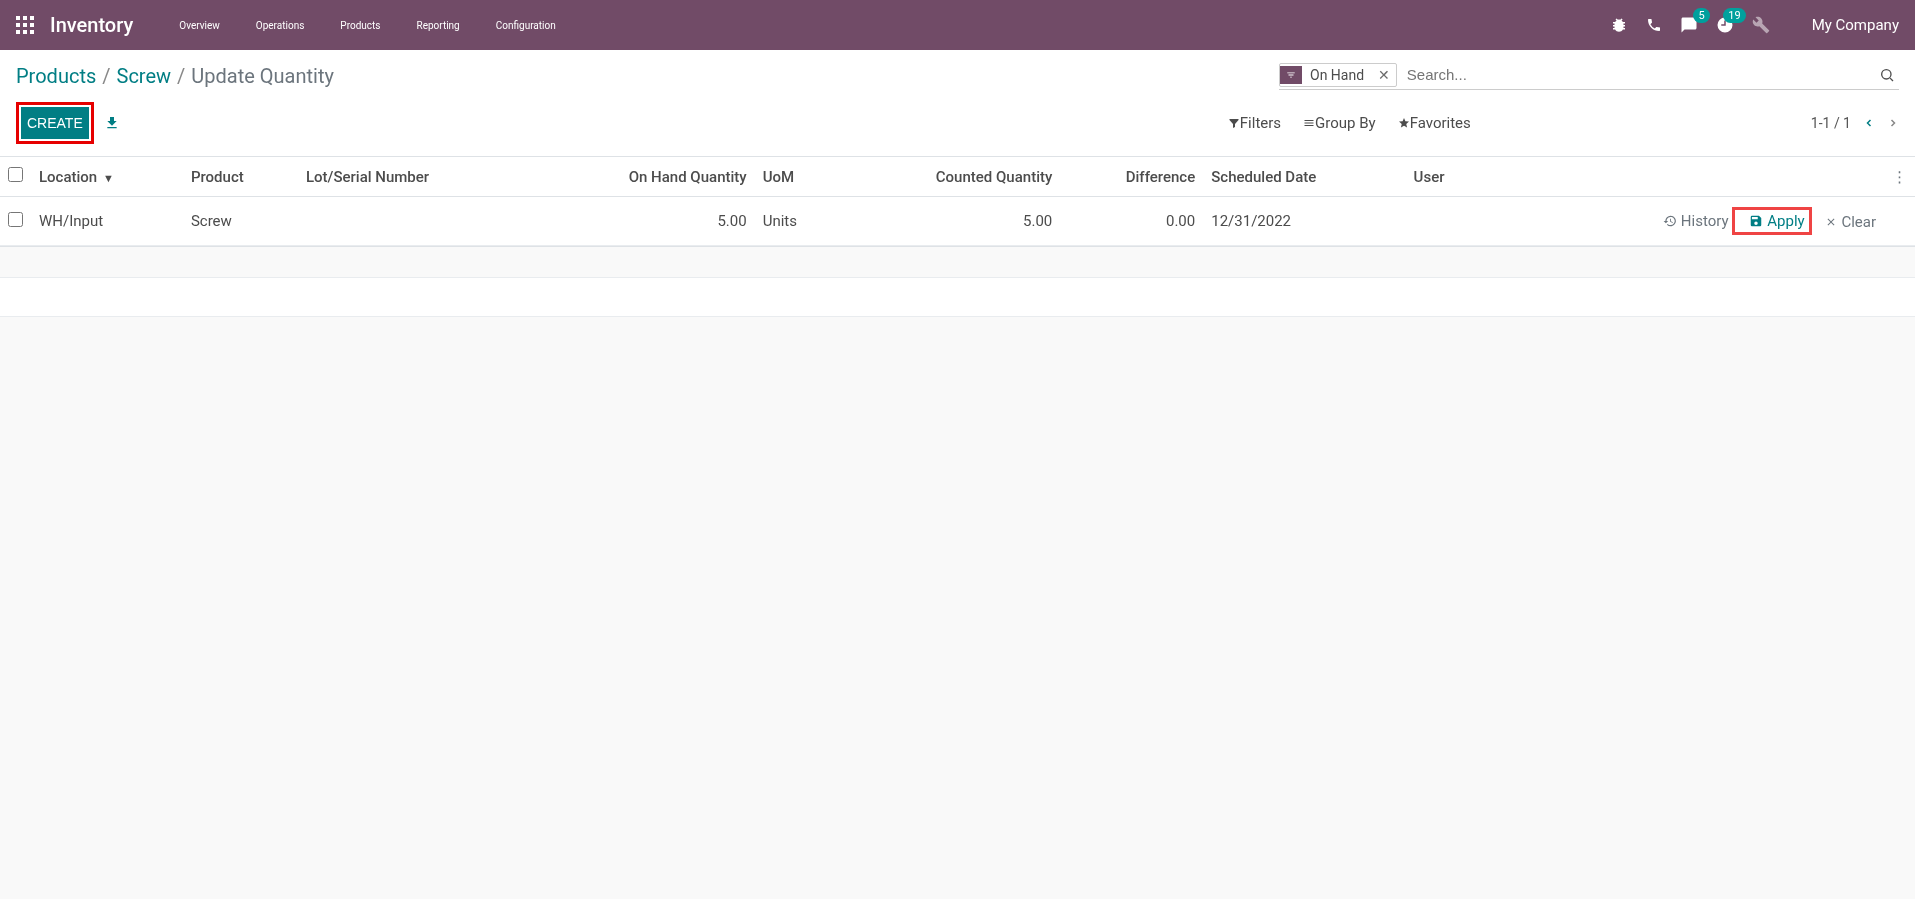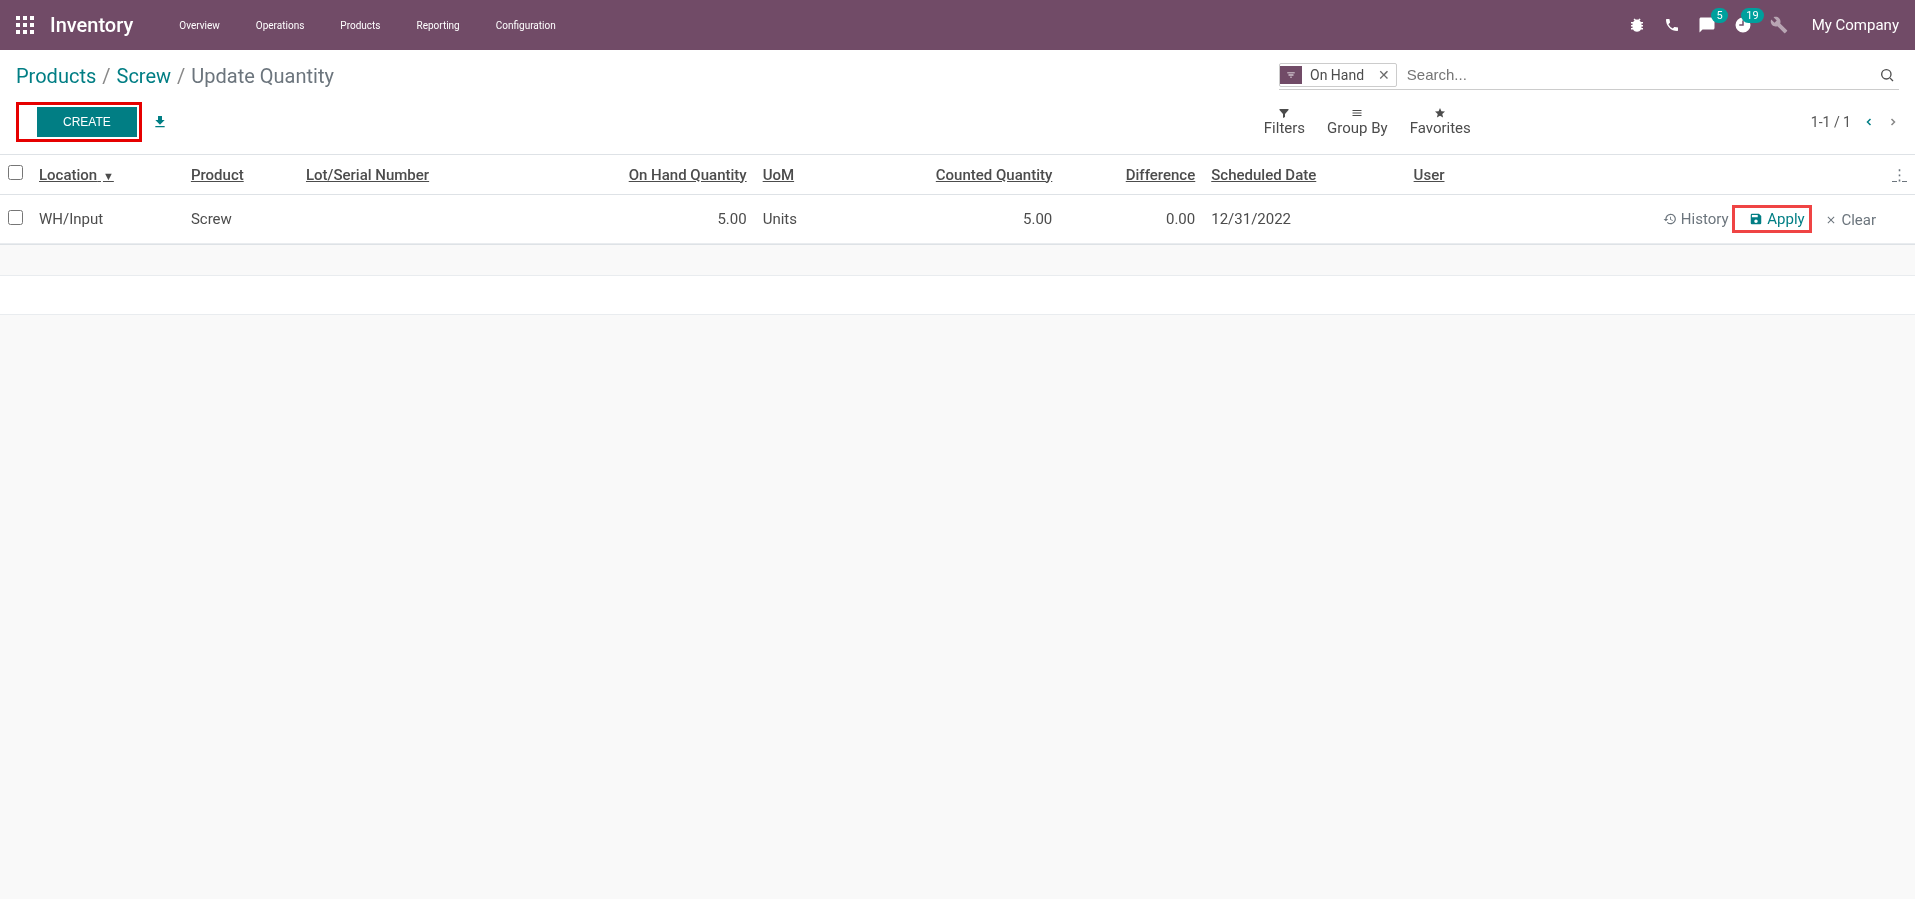--- a/index.html
+++ b/index.html
@@ -8,21 +8,21 @@
 
 .topnav { background: #714b67; height: 50px; display: flex; align-items: center; color: #fff; padding: 0 16px; }
 .topnav .apps-grid { margin-right: 16px; }
 .topnav .brand { font-size: 20px; font-weight: 500; margin-right: 28px; }
 .topnav .menu { display: flex; gap: 0; }
 .topnav .menu a { color: #ffffff; text-decoration: none; padding: 14px 18px; font-size: 10px; }
 .topnav .spacer { flex: 1; }
 .topnav .tray { display: flex; align-items: center; gap: 18px; }
 .topnav .tray .icon-wrap { position: relative; color: #fff; display: flex; align-items: center; }
 .topnav .badge { position: absolute; top: -8px; right: -12px; background: #00a09d; color: #fff; border-radius: 10px; font-size: 11px; padding: 1px 5px; min-width: 16px; text-align: center; }
-.topnav .company { font-size: 15px; margin-left: 6px; }
+.topnav .company { font-size: 15px; margin-left: 24px; }
 .topnav .user { display: flex; align-items: center; gap: 8px; font-size: 15px; margin-left: 8px; }
 .topnav .avatar { width: 26px; height: 26px; border-radius: 50%; background: radial-gradient(circle at 30% 30%, #d9b38c, #8d6e5c); border: 1px solid #fff3; }
 
 
 .cp { background: #fff; border-bottom: 1px solid #dee2e6; padding: 12px 16px 0 16px; }
 .cp-row1 { display: flex; align-items: center; }
 .breadcrumb { font-size: 20px; display: flex; align-items: center; gap: 6px; }
 .breadcrumb a { color: #017e84; text-decoration: none; }
 .breadcrumb .sep { color: #888; }
 .breadcrumb .current { color: #6c757d; }
@@ -30,35 +30,35 @@
 .searchbox { display: flex; align-items: center; border-bottom: 1px solid #ccc; min-width: 620px; padding-bottom: 2px; }
 .facet { display: inline-flex; align-items: center; border: 1px solid #ccc; border-radius: 2px; overflow: hidden; margin-right: 6px; }
 .facet .facet-icon { background: #714b67; color: #fff; padding: 4px 6px; display: flex; align-items: center; }
 .facet .facet-label { padding: 3px 8px; color: #4c4c4c; }
 .facet .facet-close { padding: 3px 6px; color: #6c6c6c; cursor: pointer; }
 .searchbox input { border: none; outline: none; flex: 1; font-size: 15px; padding: 4px; color: #4d7c0f; }
 .searchbox .search-icon { color: #4c4c4c; padding: 0 4px; }
 
 .cp-row2 { display: flex; align-items: center; padding: 12px 0 12px 0; }
 .highlight-box { border: 3px solid #e60000; padding: 2px; display: inline-block; }
-.btn-create { background: #017e84; color: #fff; border: none; padding: 8px 26px; font-size: 12px; font-weight: 500; cursor: pointer; margin-left: 16px; }
+.btn-create { background: #017e84; color: #fff; border: none; padding: 8px 6px; font-size: 14px; font-weight: 500; cursor: pointer; }
 .btn-export { color: #017e84; margin-left: 10px; cursor: pointer; }
 .cp-row2 .spacer { flex: 1; }
 .search-opts { display: flex; gap: 22px; color: #4c4c4c; font-size: 15px; }
-.search-opts .opt { display: flex; align-items: center; gap: 0; cursor: pointer; flex-direction: column; }
+.search-opts .opt { display: flex; align-items: center; gap: 0; cursor: pointer; }
 .pager-wrap { margin-left: auto; display: flex; align-items: center; gap: 12px; color: #555; padding-left: 340px; }
 .pager-arrows { display: flex; gap: 12px; }
 .pager-arrows span { color: #888; cursor: pointer; }
 .pager-arrows span.active { color: #017e84; }
 
 
 .list-view { background: #fff; border-bottom: 1px solid #dee2e6; }
 table { width: 100%; border-collapse: collapse; }
 th, td { text-align: left; padding: 10px 8px; font-size: 15px; }
-th { font-weight: 500; color: #4c4c4c; border-bottom: 1px solid #dee2e6; text-decoration: underline; }
+th { font-weight: 500; color: #4c4c4c; border-bottom: 1px solid #dee2e6; }
 th.sortable { cursor: pointer; }
 th .caret { font-size: 11px; margin-left: 2px; }
 td { border-bottom: 1px solid #e9ecef; color: #4c4c4c; }
 .num { text-align: right; }
 .chk { width: 30px; text-align: center; }
 input[type=checkbox] { width: 15px; height: 15px; border: 1px solid #adb5bd; }
 .kebab { width: 24px; text-align: center; color: #6c757d; cursor: pointer; }
 .row-actions { text-align: right; white-space: nowrap; }
 .row-btn { display: inline-flex; align-items: center; gap: 4px; color: #6c757d; cursor: pointer; margin-left: 10px; font-size: 15px; }
 .row-btn.apply { color: #017e84; }

